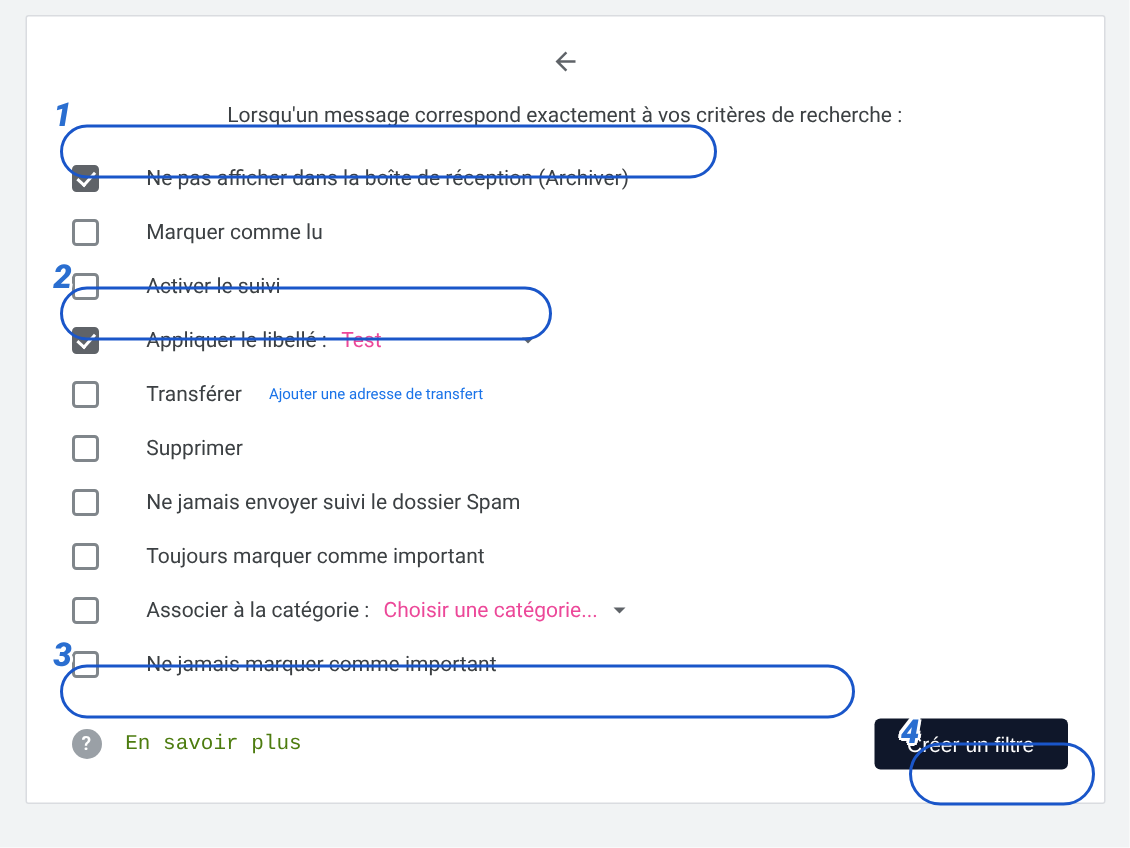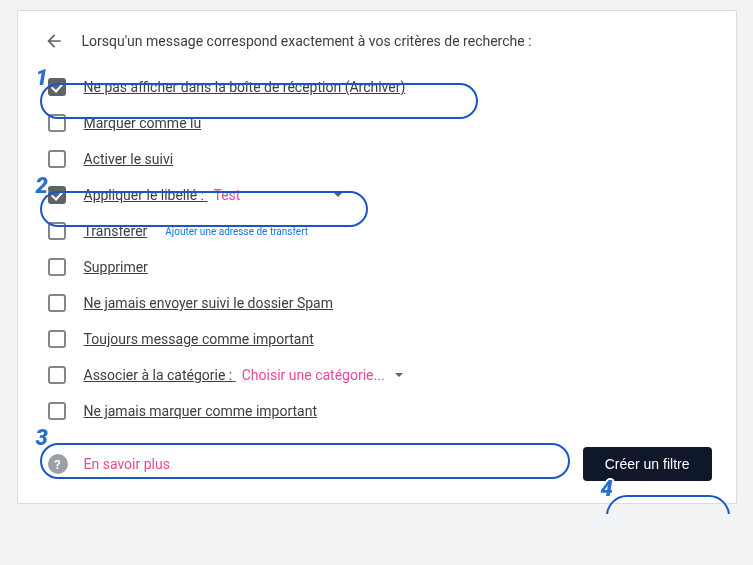--- a/index.html
+++ b/index.html
@@ -1,33 +1,33 @@
 <!DOCTYPE html>
 <html><head>
 <meta charset="utf-8">
 <style>
 *{box-sizing:border-box;margin:0;padding:0;}
 body{font-family:Roboto,Arial,sans-serif;background:#f1f3f4;display:flex;justify-content:center;align-items:flex-start;padding:10px;}
 .dialog{background:#fff;width:720px;border:1px solid #dadce0;border-radius:2px;padding:18px 24px 22px 24px;position:relative;}
-.header{display:flex;align-items:center;gap:16px;margin-bottom:16px;}
+.header{display:flex;align-items:center;gap:16px;margin-bottom:16px;flex-direction:column;}
 .back{width:24px;height:24px;cursor:pointer;display:flex;align-items:center;justify-content:center;}
 .back svg{width:20px;height:20px;fill:#5f6368;}
 .header-text{font-size:14px;color:#3c4043;}
 .option{display:flex;align-items:center;height:36px;margin-left:6px;}
 .chk{appearance:none;width:18px;height:18px;border:2px solid #80868b;border-radius:3px;cursor:pointer;position:relative;flex-shrink:0;}
 .chk:checked{background:#5f6368;border-color:#5f6368;}
 .chk:checked::after{content:"";position:absolute;left:4px;top:0px;width:5px;height:10px;border:solid #fff;border-width:0 2px 2px 0;transform:rotate(42deg);}
-.option-label{font-size:14px;color:#3c4043;margin-left:18px;white-space:nowrap;text-decoration:underline;}
+.option-label{font-size:14px;color:#3c4043;margin-left:32px;white-space:nowrap;}
 .dropdown-label{font-size:14px;color:#ec4899;margin-left:6px;cursor:pointer;display:inline-flex;align-items:center;gap:4px;}
 .dropdown-caret{width:0;height:0;border-left:4px solid transparent;border-right:4px solid transparent;border-top:4px solid #5f6368;margin-left:6px;}
 .link{color:#1a73e8;font-size:10px;margin-left:18px;cursor:pointer;}
 .footer{display:flex;align-items:center;justify-content:space-between;margin-top:18px;padding-left:6px;}
 .help{display:flex;align-items:center;gap:16px;}
 .help-icon{width:20px;height:20px;border-radius:50%;background:#9aa0a6;color:#fff;font-size:13px;font-weight:600;display:flex;align-items:center;justify-content:center;}
-.help-text{font-size:14px;color:#ec4899;cursor:pointer;}
+.help-text{font-size:14px;color:#4d7c0f;cursor:pointer;font-family:Liberation Mono, monospace;}
 .create-btn{background:#0f172a;color:#fff;border:none;font-size:14px;padding:9px 22px;border-radius:4px;cursor:pointer;font-weight:500;text-align:center;}
 .callout{position:absolute;border:2.5px solid #1a56c9;border-radius:22px;pointer-events:none;}
 .badge{position:absolute;font-size:22px;font-weight:900;color:#2a6ed0;font-style:italic;text-shadow:-1.5px -1.5px 0 #fff,1.5px -1.5px 0 #fff,-1.5px 1.5px 0 #fff,1.5px 1.5px 0 #fff,-2px 0 0 #fff,2px 0 0 #fff,0 -2px 0 #fff,0 2px 0 #fff;pointer-events:none;z-index:10;}
 </style>
 </head>
 <body>
 
 <div class="dialog">
   <div class="header">
     <div class="back">
@@ -69,21 +69,21 @@
   <div class="option">
     <input type="checkbox" class="chk" style="">
     <span class="option-label">Supprimer</span>
   </div>
   <div class="option">
     <input type="checkbox" class="chk" style="">
     <span class="option-label">Ne jamais envoyer suivi le dossier Spam</span>
   </div>
   <div class="option">
     <input type="checkbox" class="chk" style="">
-    <span class="option-label">Toujours message comme important</span>
+    <span class="option-label">Toujours marquer comme important</span>
   </div>
   <div class="option">
     <input type="checkbox" class="chk" style="">
     <span class="option-label">
       <span>Associer à la catégorie :</span>
       <span class="dropdown-label">
           <span>Choisir une catégorie...</span>
           <span class="dropdown-caret"></span>
         </span>
     </span>

